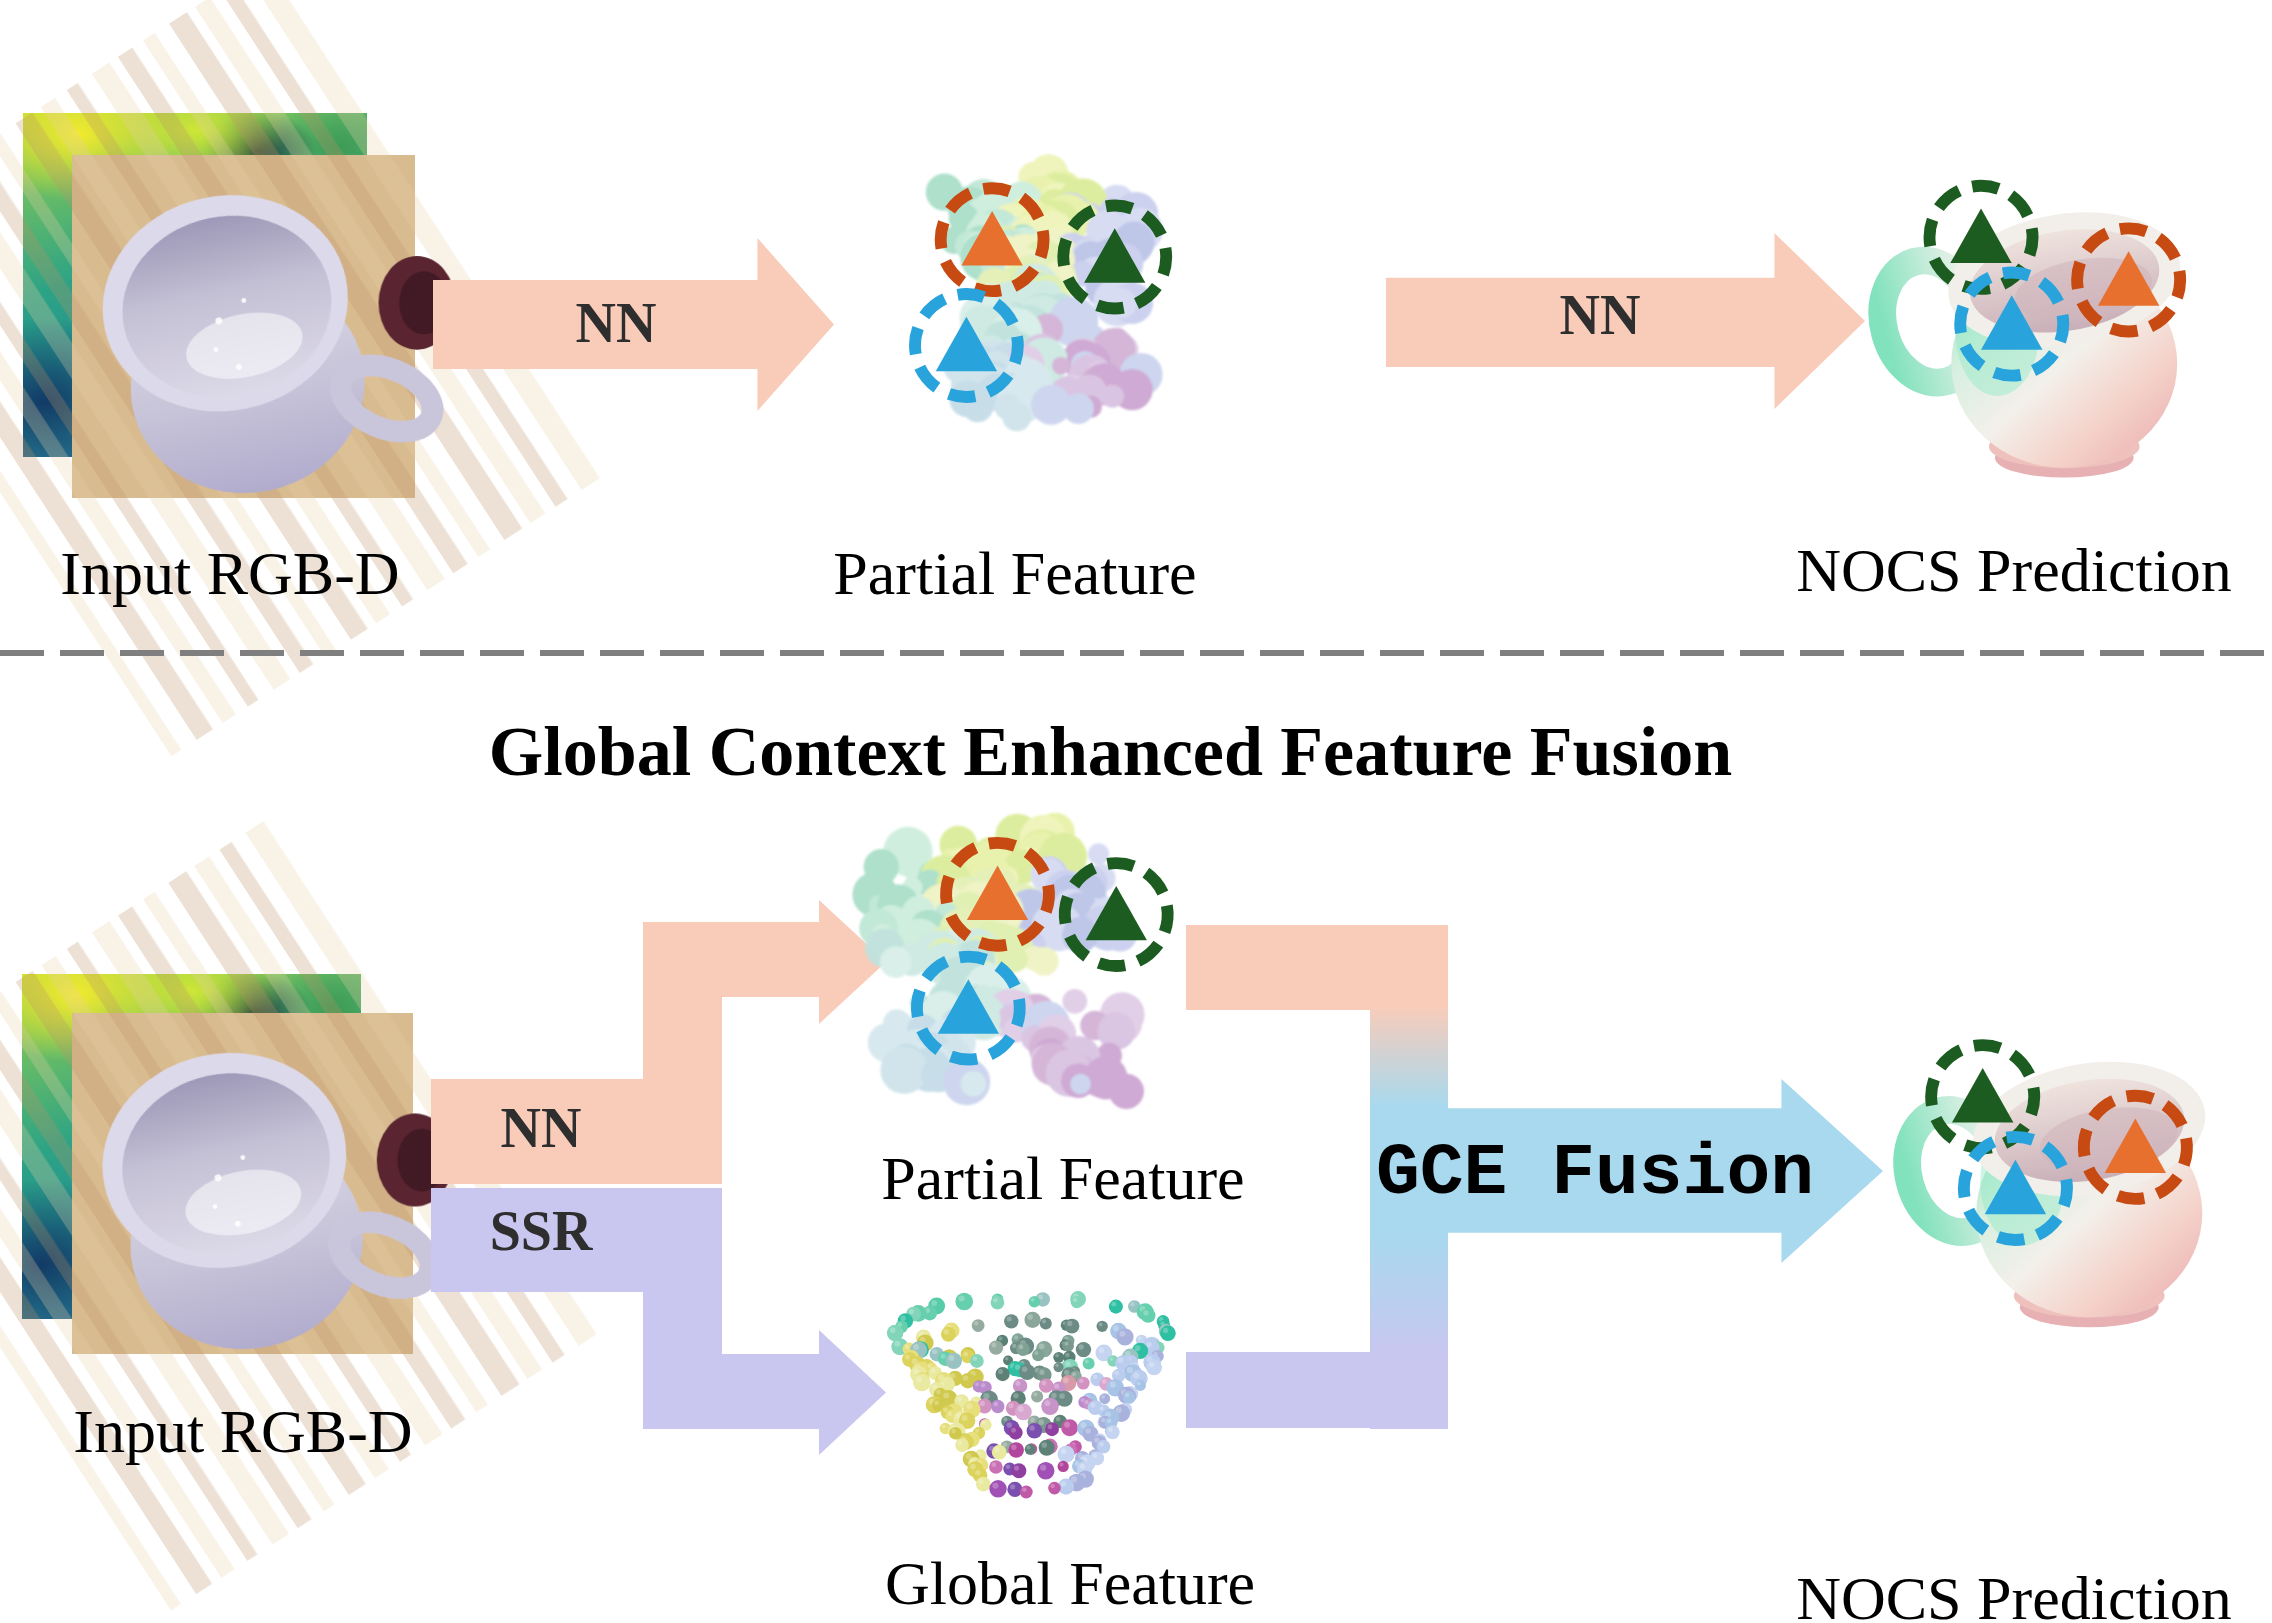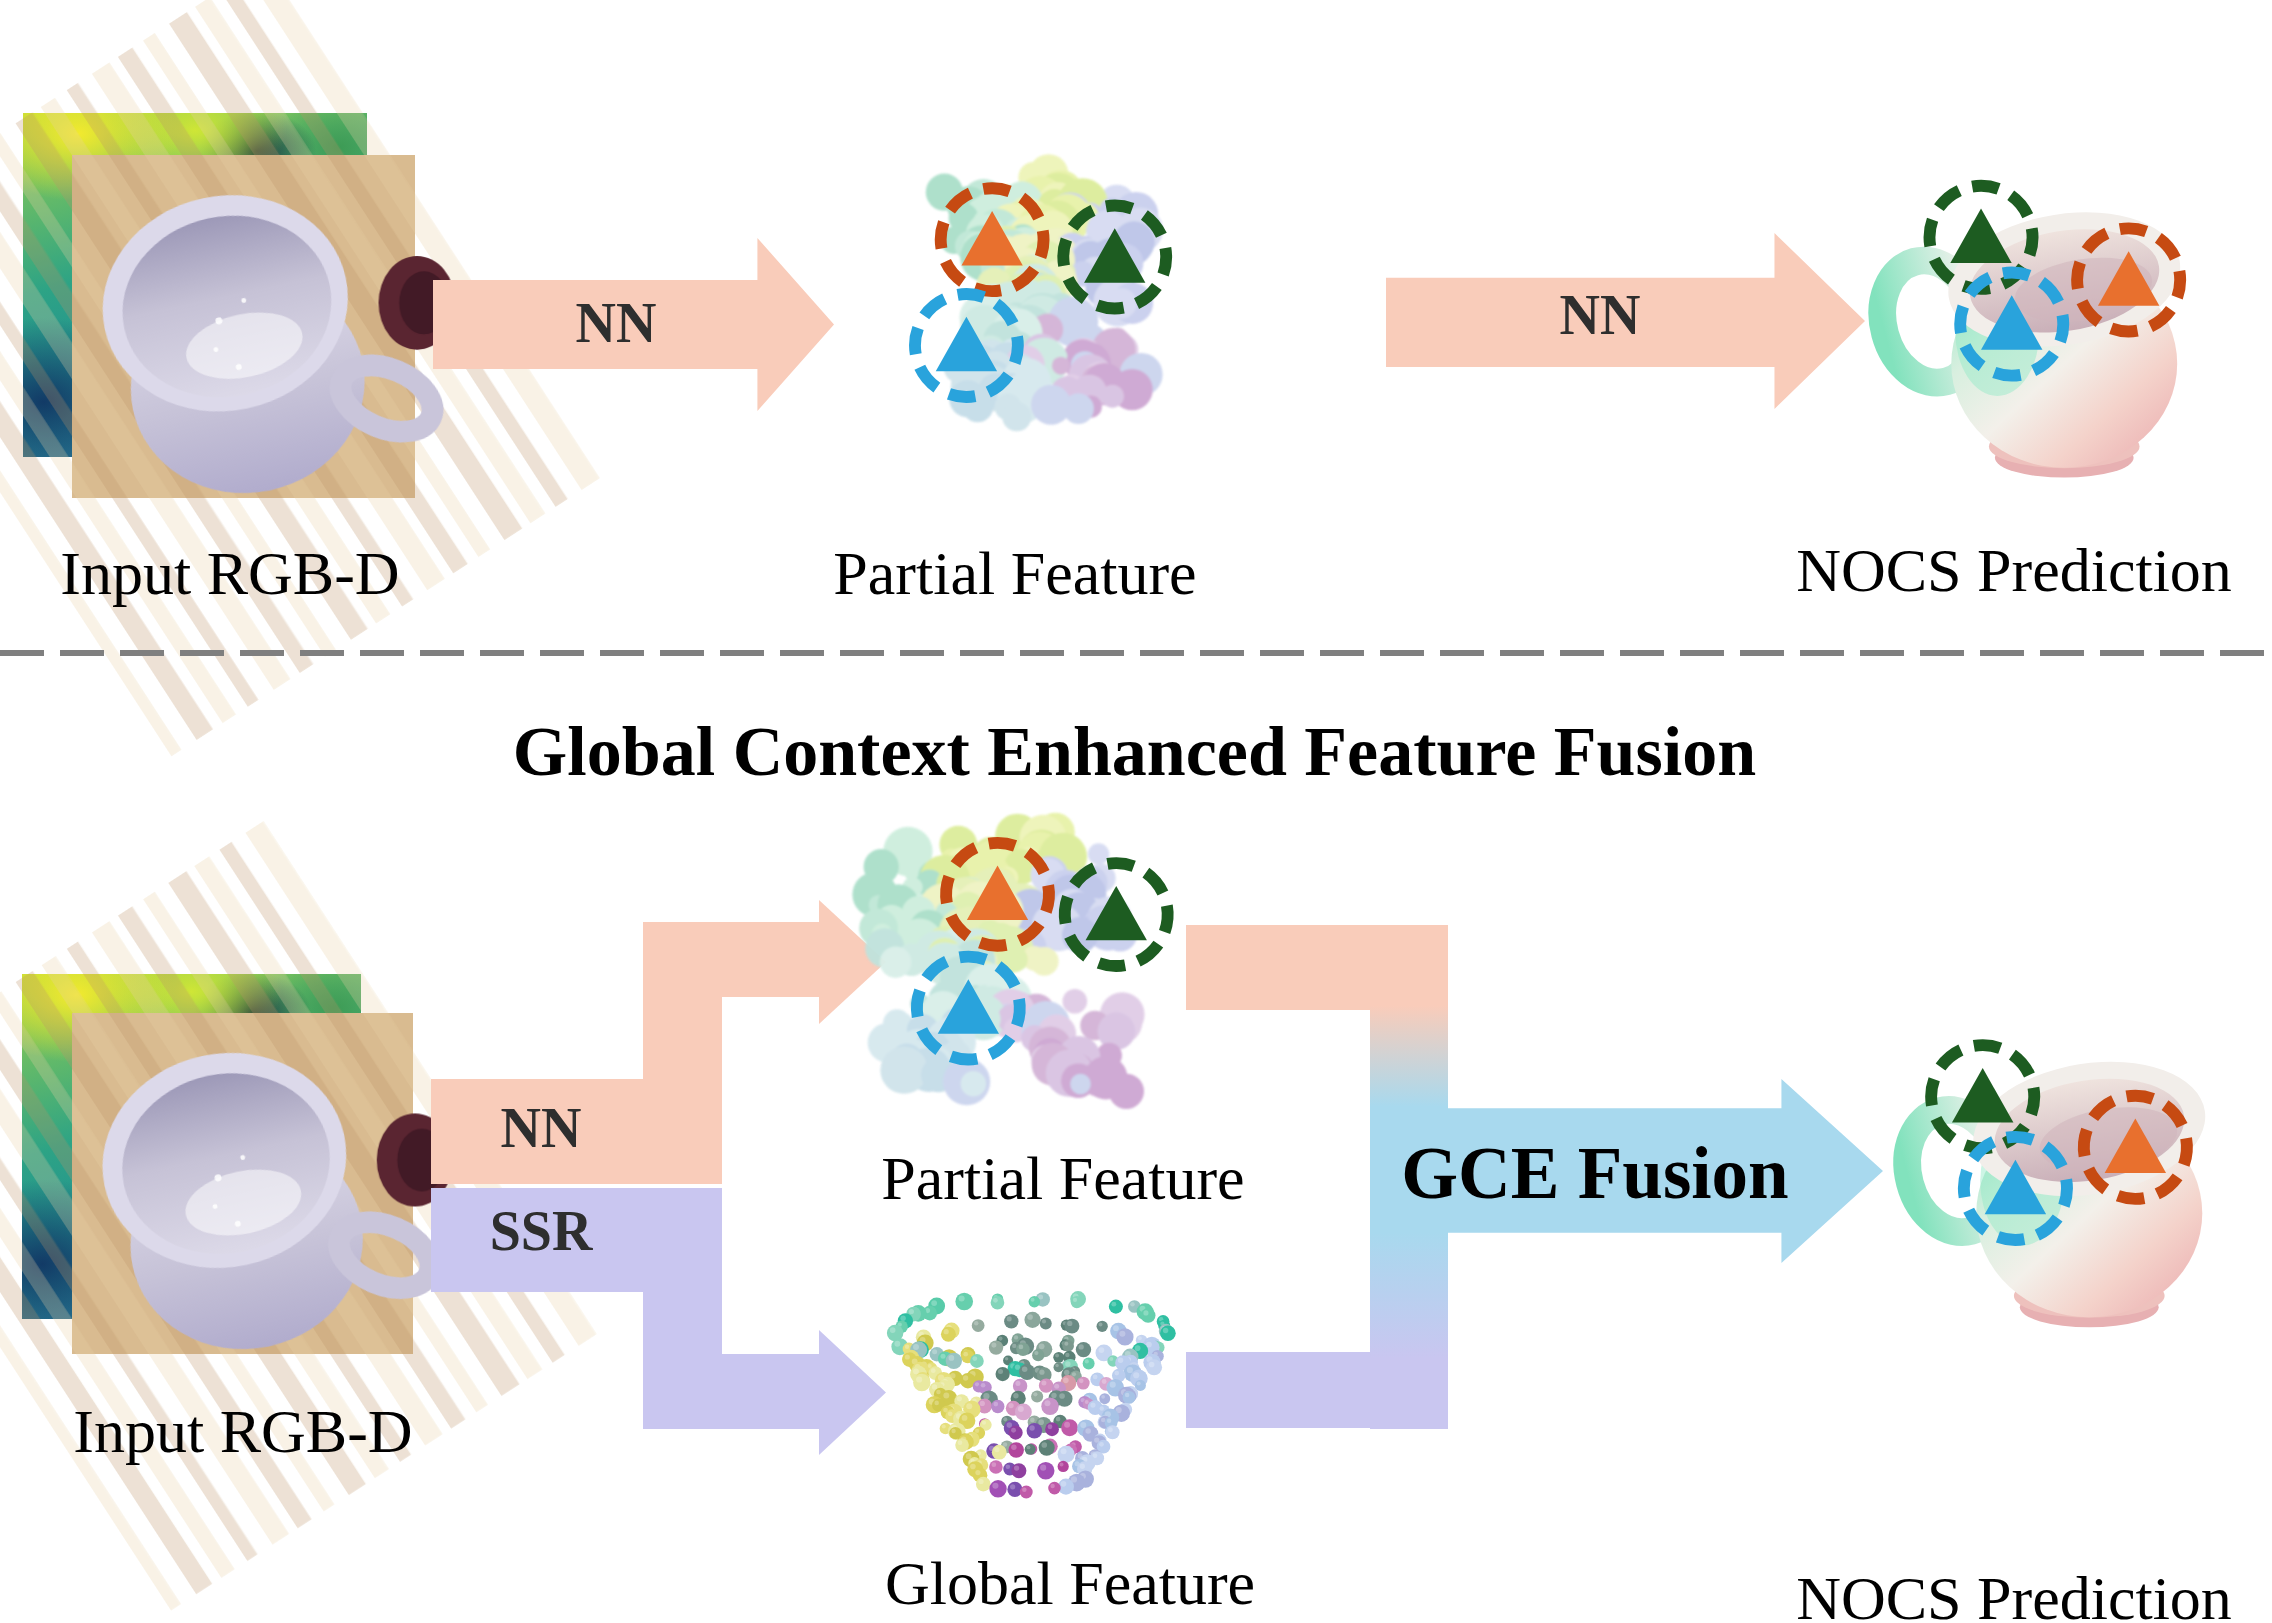--- a/index.html
+++ b/index.html
@@ -16,21 +16,21 @@
   .lbl{
     position:absolute;color:var(--label-text,#000);font-size:62px;line-height:1.2;
     white-space:nowrap;transform:translateX(-50%);margin-top:17px;
   }
   .arrlbl{
     position:absolute;font-weight:bold;color:var(--arrow-label-text,#2e2e2e);
     font-size:56px;line-height:1;white-space:nowrap;transform:translateX(-50%);
   }
   .gcelbl{
     position:absolute;font-weight:bold;color:var(--title-text,#000);
-    font-size:73px;line-height:1;white-space:nowrap;transform:translateX(-50%);
+    font-size:73px;line-height:1;white-space:nowrap;transform:translateX(-50%);font-family:Liberation Mono, monospace;
   }
   .divider{
     position:absolute;left:0;top:650px;width:2273px;height:6.4px;
     background:repeating-linear-gradient(90deg,var(--divider-gray,#7f7f7f) 0 44px,transparent 44px 60px);
   }
   .arrow-pink{background:var(--arrow-pink,#f9ccba);}
   .arrow-lav{background:var(--arrow-lavender,#c9c6f0);}
   .arrow-blue{background:var(--arrow-blue,#a8d9ee);}
   #arrow1{left:433px;top:238px;width:401px;height:173px;
     clip-path:polygon(0 24.3%,80.9% 24.3%,80.9% 0,100% 50%,80.9% 100%,80.9% 75.7%,0 75.7%);}
@@ -366,21 +366,21 @@
         <circle cx="530" cy="226" r="104" fill="none" stroke="var(--marker-orange-ring)" stroke-width="24" stroke-dasharray="54 27.6" transform="rotate(-10 530 226)"></circle>
         <polygon points="468,278 592,278 530,168" fill="var(--marker-orange)"></polygon>
         <circle cx="294" cy="315" r="104" fill="none" stroke="var(--marker-blue)" stroke-width="24" stroke-dasharray="54 27.6" transform="rotate(-10 294 315)"></circle>
         <polygon points="232,367 356,367 294,257" fill="var(--marker-blue)"></polygon>
       </g>
     </svg>
   <div class="lbl" style="left:2014px;top:516px;">NOCS Prediction</div>
 
   <div class="divider"></div>
 
-  <div class="title" style="left:0;top:712px;width:2221px;margin-left:24px;">Global Context Enhanced Feature Fusion</div>
+  <div class="title" style="left:0;top:712px;width:2221px;">Global Context Enhanced Feature Fusion</div>
 
   <div class="depth" style="left:22px;top:974px;width:339px;height:345px;"></div>
   <svg class="shape rgbphoto" style="left:72px;top:1011px;" width="341" height="345" viewBox="0 0 696 696">
       <defs>
         <linearGradient id="cbp1" x1="0" y1="0" x2="0" y2="1">
           <stop offset="0" stop-color="#dfdcea"></stop>
           <stop offset="0.55" stop-color="#c7c3d8"></stop>
           <stop offset="1" stop-color="#b1accd"></stop>
         </linearGradient>
         <linearGradient id="cvp1" x1="0" y1="0" x2="0" y2="1">

